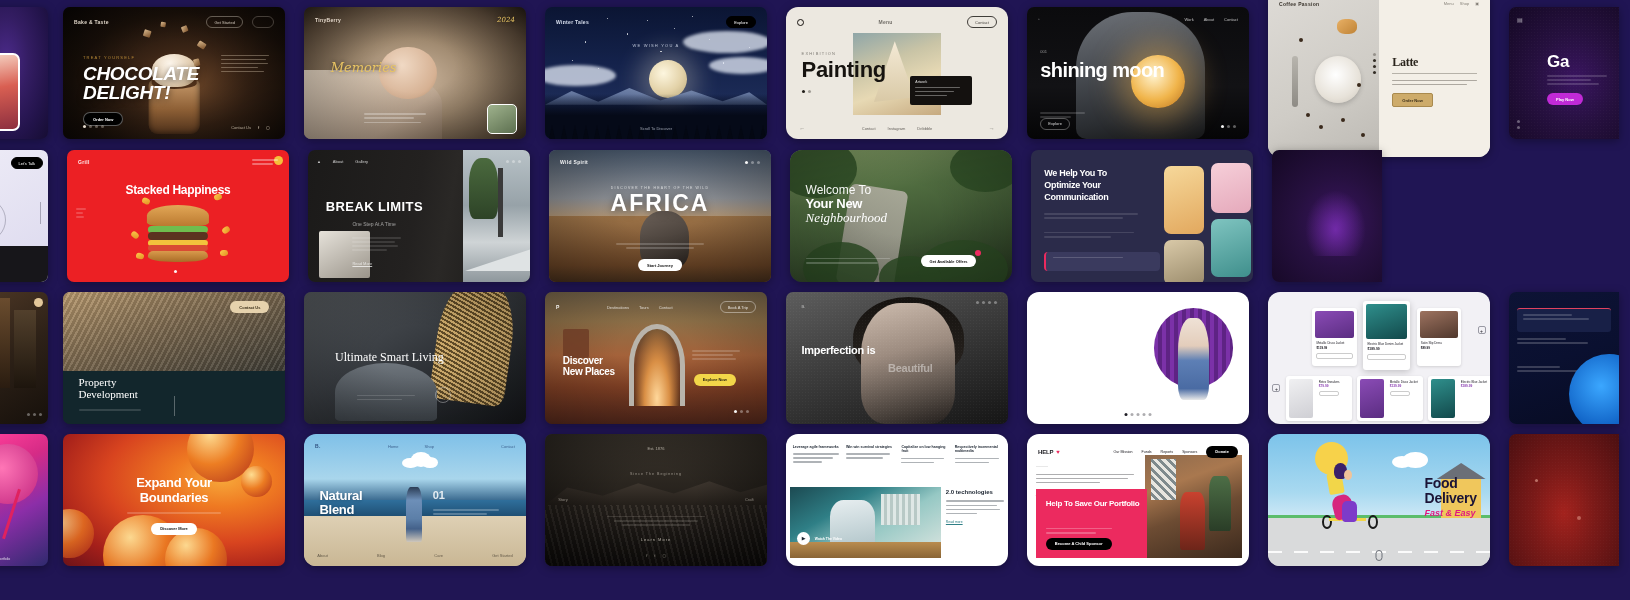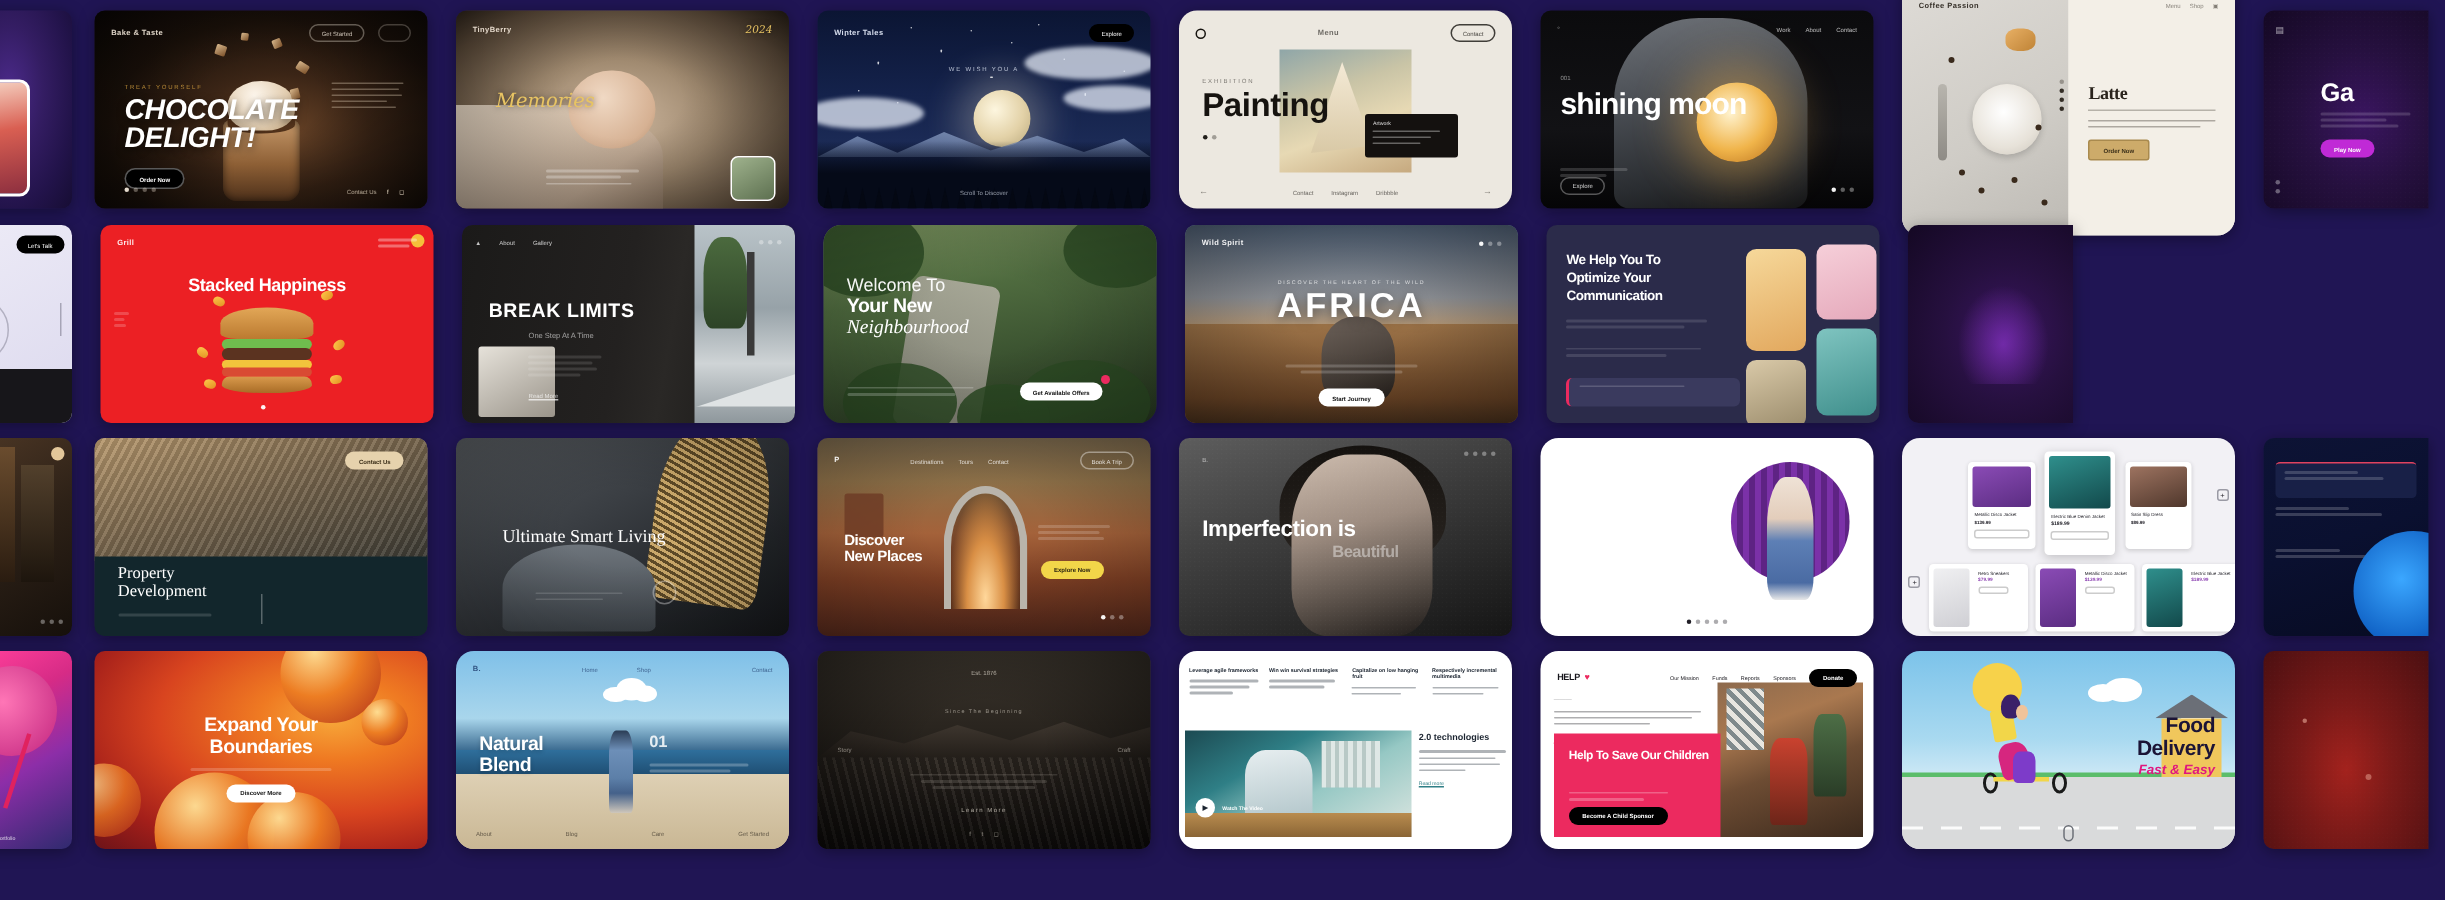--- a/index.html
+++ b/index.html
@@ -611,20 +611,46 @@
         <div class="lines" style="position:absolute;left:20%;top:66%;width:22%;color:#fff;opacity:.35">
           <i style="width:100%"></i>
             <i style="width:88%"></i>
             <i style="width:94%"></i>
             <i style="width:70%"></i>
         </div>
         <span style="position:absolute;left:20%;bottom:12%;font-size:4px;opacity:.7;text-decoration:underline;">Read More</span>
       </div>
     </div>
 
+    <div class="card africa" style="width:222px;height:132px;margin-left:19px;">
+      <div class="card-inner" style="color:#fff">
+        <div class="sky2"></div>
+        <div class="grass"></div>
+        <div class="elephant"></div>
+        <div class="vignette" style="opacity:.6"></div>
+        <div class="nav">
+          <span class="logo" style="display:flex;gap:3px;align-items:center">Wild Spirit</span>
+          <span class="dots" style="position:relative;color:#fff">
+              <b class="on"></b>
+              <b></b>
+              <b></b>
+            </span>
+        </div>
+        <div style="position:absolute;left:0;right:0;top:27%;text-align:center;">
+          <div class="eyebrow" style="font-size:3.5px;opacity:.7">Discover The Heart Of The Wild</div>
+          <div class="h-title" style="font-size:23px;letter-spacing:2px;margin-top:2px;text-shadow:0 2px 8px rgba(0,0,0,.5)">AFRICA</div>
+        </div>
+        <div class="lines" style="position:absolute;left:30%;right:30%;bottom:25%;color:#fff;opacity:.55;align-items:center">
+          <i style="width:100%"></i>
+            <i style="width:76%;margin:0 auto"></i>
+        </div>
+        <span class="btn light" style="position:absolute;left:50%;transform:translateX(-50%);bottom:8%;">Start Journey</span>
+      </div>
+    </div>
+
     <div class="card neigh rounded-lg" style="width:222px;height:132px;margin-left:19px;">
       <div class="card-inner" style="color:#fff">
         <div class="road"></div>
         <div class="blob" style="left:-6%;top:-8%;width:36%;height:44%"></div>
         <div class="blob" style="right:-4%;top:-6%;width:32%;height:38%"></div>
         <div class="blob" style="left:6%;bottom:-10%;width:34%;height:40%"></div>
         <div class="blob" style="right:2%;bottom:-12%;width:40%;height:44%"></div>
         <div class="blob" style="left:40%;bottom:-14%;width:28%;height:34%"></div>
         <div class="vignette" style="opacity:.45"></div>
         <div style="position:absolute;left:7%;top:26%;">
@@ -634,46 +660,20 @@
         </div>
         <div class="lines" style="position:absolute;left:7%;bottom:14%;width:38%;color:#fff;opacity:.6">
           <i style="width:100%"></i>
             <i style="width:86%"></i>
         </div>
         <span class="btn light" style="position:absolute;right:16%;bottom:11%;">Get Available Offers</span>
         <span style="position:absolute;right:14%;bottom:20%;width:6px;height:6px;border-radius:50%;background:#ec2a5f;"></span>
       </div>
     </div>
 
-    <div class="card africa" style="width:222px;height:132px;margin-left:19px;">
-      <div class="card-inner" style="color:#fff">
-        <div class="sky2"></div>
-        <div class="grass"></div>
-        <div class="elephant"></div>
-        <div class="vignette" style="opacity:.6"></div>
-        <div class="nav">
-          <span class="logo" style="display:flex;gap:3px;align-items:center">Wild Spirit</span>
-          <span class="dots" style="position:relative;color:#fff">
-              <b class="on"></b>
-              <b></b>
-              <b></b>
-            </span>
-        </div>
-        <div style="position:absolute;left:0;right:0;top:27%;text-align:center;">
-          <div class="eyebrow" style="font-size:3.5px;opacity:.7">Discover The Heart Of The Wild</div>
-          <div class="h-title" style="font-size:23px;letter-spacing:2px;margin-top:2px;text-shadow:0 2px 8px rgba(0,0,0,.5)">AFRICA</div>
-        </div>
-        <div class="lines" style="position:absolute;left:30%;right:30%;bottom:25%;color:#fff;opacity:.55;align-items:center">
-          <i style="width:100%"></i>
-            <i style="width:76%;margin:0 auto"></i>
-        </div>
-        <span class="btn light" style="position:absolute;left:50%;transform:translateX(-50%);bottom:8%;">Start Journey</span>
-      </div>
-    </div>
-
     <div class="card comm" style="width:222px;height:132px;margin-left:19px;">
       <div class="card-inner" style="color:#fff">
         <div class="h-title" style="position:absolute;left:6%;top:14%;width:44%;font-size:9px;line-height:1.28;">We Help You To Optimize Your Communication</div>
         <div class="lines" style="position:absolute;left:6%;top:48%;width:42%;color:#fff;opacity:.35">
           <i style="width:100%"></i>
             <i style="width:84%"></i>
         </div>
         <div class="lines" style="position:absolute;left:6%;top:62%;width:42%;color:#fff;opacity:.35">
           <i style="width:96%"></i>
             <i style="width:72%"></i>
@@ -782,21 +782,21 @@
         <div class="face"></div>
         <div class="grain" style="opacity:.35"></div>
         <div class="nav" style="justify-content:flex-end;">
           <span class="dots" style="position:relative;color:#fff">
               <b></b>
               <b></b>
               <b></b>
               <b></b>
             </span>
         </div>
-        <div class="h-title" style="position:absolute;left:7%;top:40%;font-size:15px;">Imperfection is</div>
+        <div class="h-title" style="position:absolute;left:7%;top:40%;font-size:11px;">Imperfection is</div>
         <div class="h-title" style="position:absolute;left:46%;top:54%;font-size:11px;opacity:.42;">Beautiful</div>
         <span style="position:absolute;left:7%;top:9%;font-size:4px;opacity:.6">B.</span>
       </div>
     </div>
 
     <div class="card disco rounded-lg" style="width:222px;height:132px;margin-left:19px;">
       <div class="card-inner" style="color:#14121a">
         <div class="circle"></div>
         <div class="model"></div>
         <div class="dots" style="left:50%;transform:translateX(-50%);bottom:6%;color:#14121a">
@@ -1045,21 +1045,21 @@
         </div>
         <div style="position:absolute;left:4%;top:22%;font-size:4px;opacity:.4">———</div>
         <div class="lines" style="position:absolute;left:4%;top:30%;width:44%;color:#17161c">
           <i style="width:100%"></i>
             <i style="width:94%"></i>
             <i style="width:66%"></i>
         </div>
         <div style="position:absolute;left:4%;top:43%;font-size:3.2px;color:#ec2a5f;text-decoration:underline;">Read more about the issue</div>
         <div class="pinkpanel">
           <div class="h-title" style="position:absolute;left:9%;top:14%;font-size:8px;line-height:1.2;color:#fff;">
-            <span>Help To Save Our Children</span>
+            <span>Help To Save Our Portfolio</span>
           </div>
           <div class="lines" style="position:absolute;left:9%;top:56%;width:60%;color:#fff;opacity:.75">
             <i style="width:100%"></i>
               <i style="width:76%"></i>
           </div>
           <span class="btn dark" style="position:absolute;left:9%;bottom:12%;">Become A Child Sponsor</span>
         </div>
       </div>
     </div>
 
@@ -1077,21 +1077,21 @@
           <div class="wheel" style="left:2%"></div>
           <div class="wheel" style="right:2%"></div>
           <div style="position:absolute;left:14%;bottom:14%;width:64%;height:4%;background:#f2d649"></div>
           <div style="position:absolute;left:20%;bottom:16%;width:34%;height:40%;background:#d6267f;border-radius:40% 40% 20% 20%;transform:rotate(-14deg)"></div>
           <div style="position:absolute;left:36%;bottom:12%;width:26%;height:34%;background:#7d3bc9;border-radius:30% 30% 20% 20%"></div>
           <div style="position:absolute;left:12%;top:8%;width:26%;height:34%;background:#f2d649;border-radius:2px;transform:rotate(-10deg)"></div>
           <div style="position:absolute;left:22%;top:-8%;width:22%;height:26%;background:#3b2069;border-radius:50% 50% 40% 40%"></div>
           <div style="position:absolute;left:40%;top:2%;width:13%;height:17%;background:#f0c39a;border-radius:50%"></div>
         </div>
         <div class="dash"></div>
-        <div style="position:absolute;right:6%;top:32%;text-align:right;margin-left:48px;">
+        <div style="position:absolute;right:6%;top:32%;text-align:left;margin-left:48px;">
           <div class="h-title" style="font-size:14px;line-height:1.06;">
             <span>Food</span><br>
             <span>Delivery</span>
           </div>
           <div style="font-style:italic;font-weight:800;font-size:9px;color:#e0177f;margin-top:2px;">Fast &amp; Easy</div>
         </div>
         <span style="position:absolute;left:50%;transform:translateX(-50%);bottom:4%;width:7px;height:11px;border:1px solid #6b6f77;border-radius:5px;"></span>
       </div>
     </div>
 

